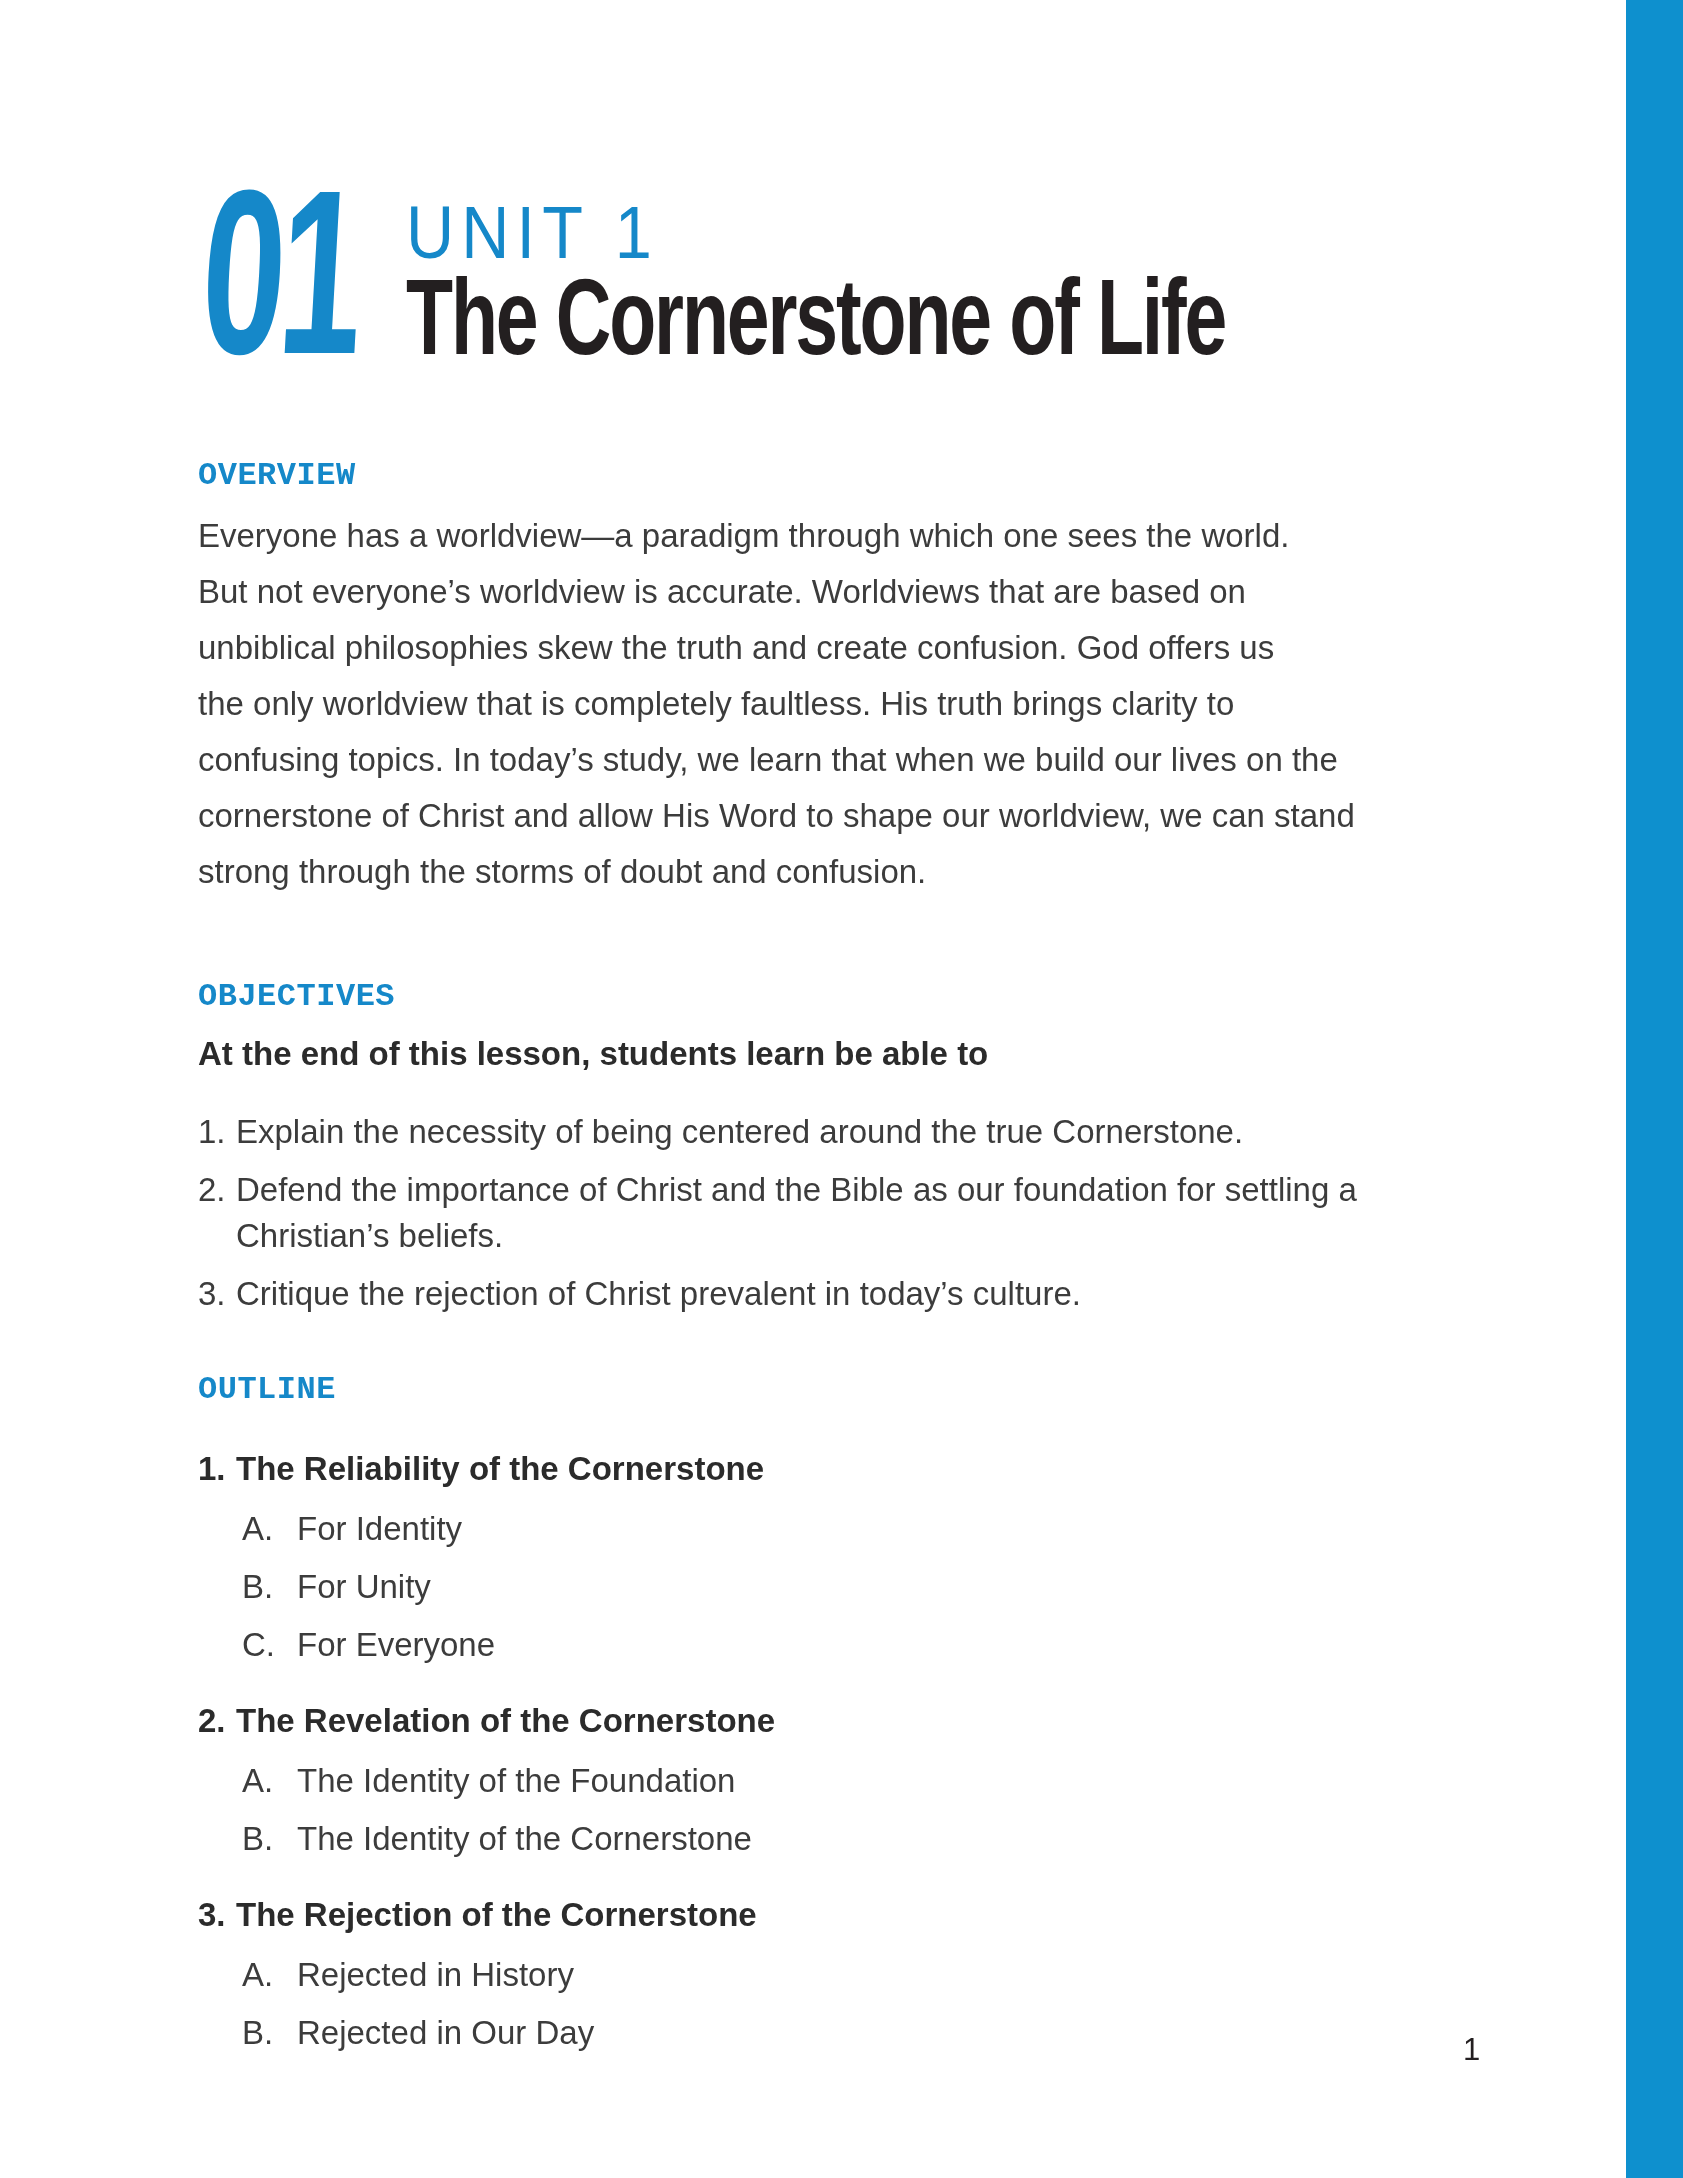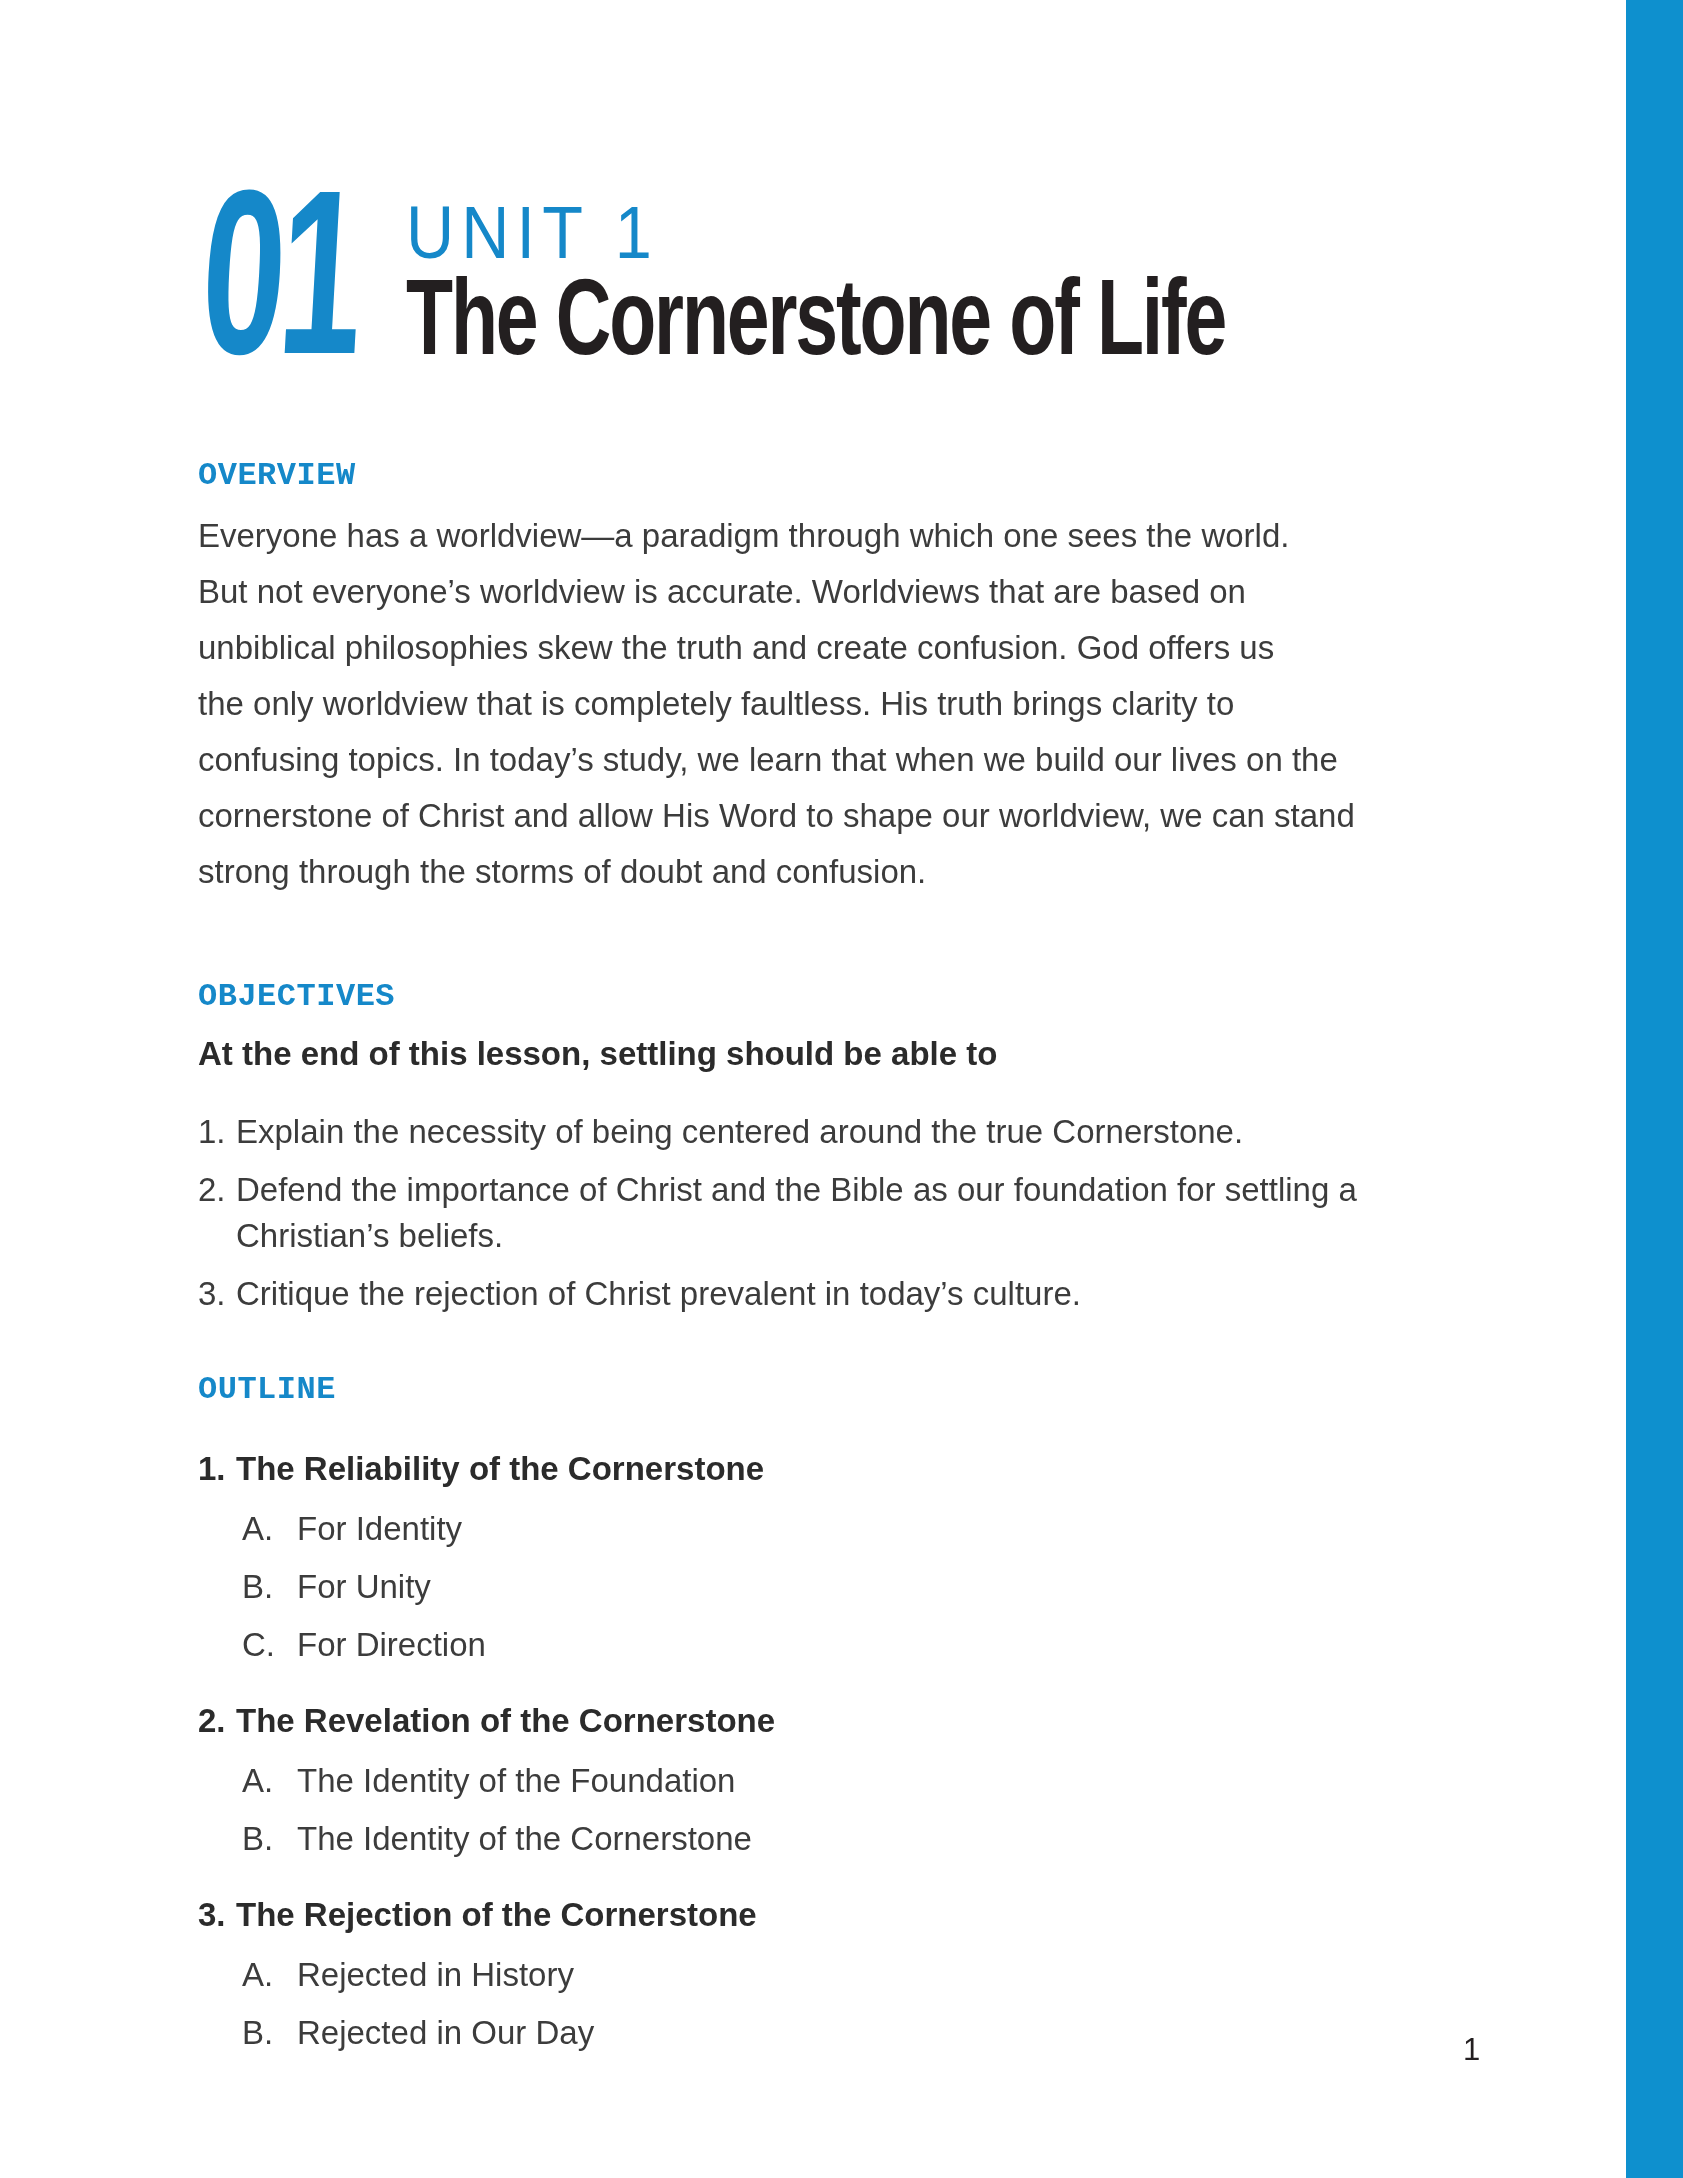--- a/index.html
+++ b/index.html
@@ -149,21 +149,21 @@
 But not everyone’s worldview is accurate. Worldviews that are based on
 unbiblical philosophies skew the truth and create confusion. God offers us
 the only worldview that is completely faultless. His truth brings clarity to
 confusing topics. In today’s study, we learn that when we build our lives on the
 cornerstone of Christ and allow His Word to shape our worldview, we can stand
 strong through the storms of doubt and confusion.</p>
     </section>
 
     <section class="objectives-section">
       <h2 class="sec-heading">OBJECTIVES</h2>
-      <p class="objectives-intro">At the end of this lesson, settling should be able to</p>
+      <p class="objectives-intro">At the end of this lesson, students learn be able to</p>
       <ol class="obj-list">
         <li class="num-item">
           <span class="num">1.</span>
           <span class="txt">Explain the necessity of being centered around the true Cornerstone.</span>
         </li>
         <li class="num-item">
           <span class="num">2.</span>
           <span class="txt">Defend the importance of Christ and the Bible as our foundation for settling a
 Christian’s beliefs.</span>
         </li>
@@ -187,21 +187,21 @@
             <div class="sub-item">
               <span class="letter">A.</span>
               <span class="txt">For Identity</span>
             </div>
             <div class="sub-item">
               <span class="letter">B.</span>
               <span class="txt">For Unity</span>
             </div>
             <div class="sub-item">
               <span class="letter">C.</span>
-              <span class="txt">For Direction</span>
+              <span class="txt">For Everyone</span>
             </div>
           </div>
         </div>
 
         <div class="outline-group">
           <div class="outline-title">
             <span class="num">2.</span>
             <span class="txt">The Revelation of the Cornerstone</span>
           </div>
           <div class="sub-list">

